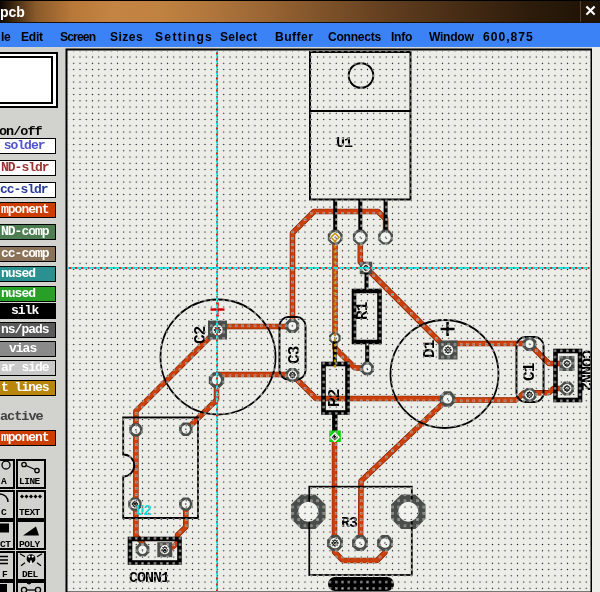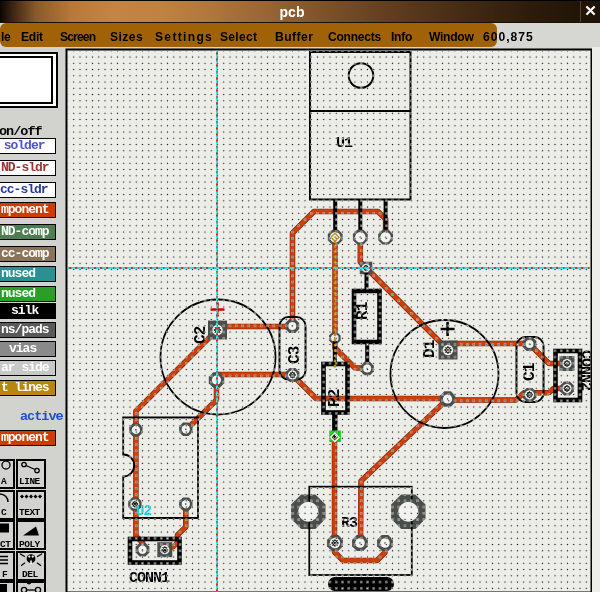--- a/index.html
+++ b/index.html
@@ -1,35 +1,35 @@
 <!DOCTYPE html>
 <html><head><meta charset="utf-8"><style>
 html,body{margin:0;padding:0;}
 body{width:600px;height:592px;overflow:hidden;position:relative;background:#d6d6d2;
   font-family:"Liberation Sans",sans-serif;}
 #titlebar{position:absolute;left:0;top:0;width:600px;height:23px;
   background:linear-gradient(90deg,#0a0603 0%,#3a2410 2%,#8a5a2a 6%,#b87838 12%,#c48444 19%,#c08240 27%,#b0763c 35%,#9a6634 44%,#7e5229 54%,#5e3c1e 66%,#432a13 78%,#2e1c0b 88%,#221507 96%,#1e1306 100%);
   border-top:1px solid #000;box-sizing:border-box;border-bottom:1px solid #1a1008;}
-#titletxt{position:absolute;left:0;top:4px;width:584px;text-align:center;color:#fff;
+#titletxt{position:absolute;left:0;top:4px;width:584px;color:#fff;
   font-size:14px;font-weight:bold;font-family:"Liberation Sans",sans-serif;}
 #xbtn{position:absolute;right:0;top:1px;width:19px;height:21px;border-left:1px solid #59402a;
   color:#fff;font-size:15px;font-weight:bold;text-align:center;line-height:20px;}
-#menubar{position:absolute;left:0;top:23px;width:497px;height:24px;background:#a16207;border-radius:6px;}
+#menubar{position:absolute;left:0;top:23px;width:600px;height:24px;background:#3b82f6;}
 .m{position:absolute;top:5.5px;font-size:13px;font-weight:bold;color:#000;
   font-family:"Liberation Sans",sans-serif;letter-spacing:-0.3px;transform:scaleX(0.93);transform-origin:0 0;}
 #panel{position:absolute;left:0;top:47px;width:78px;height:545px;background:#d2d2ce;}
 #pv1{position:absolute;left:-8px;top:4.8px;width:61.5px;height:52.5px;background:#fff;border:2px solid #000;}
 #pv2{position:absolute;left:-8px;top:9px;width:57px;height:43.8px;background:#fff;border:2px solid #000;}
 #onoff{position:absolute;left:-1px;top:77px;font-family:"Liberation Mono",monospace;
   font-weight:bold;font-size:13.5px;letter-spacing:-1px;color:#000;}
 .lb{position:absolute;left:-10px;width:64px;height:13.5px;border:1px solid #000;
   font-family:"Liberation Mono",monospace;font-weight:bold;font-size:13px;letter-spacing:-1px;
   line-height:13.5px;text-align:left;box-sizing:content-box;overflow:hidden;white-space:pre;}
 #active{position:absolute;left:0px;top:362px;font-family:"Liberation Mono",monospace;
-  font-weight:bold;font-size:13.5px;letter-spacing:-1px;color:#1d4ed8;padding-left:20px;}
+  font-weight:bold;font-size:13.5px;letter-spacing:-1px;color:#404040;}
 .tb{position:absolute;width:26px;height:26px;border:2px solid #000;background:#d2d2ce;}
 #gridov{position:absolute;left:67.5px;top:50.5px;width:523px;height:541.5px;
   background-image:radial-gradient(circle, #ffffff 0px, #ffffff 0.78px, rgba(255,255,255,0) 0.92px);
   background-size:6.25px 6.25px;background-position:2.625px 2.925px;
   mix-blend-mode:difference;pointer-events:none;}
 #gridhalo{position:absolute;left:67.5px;top:50.5px;width:523px;height:541.5px;
   background-image:radial-gradient(circle, rgba(255,255,255,0) 0px, rgba(255,255,255,0) 0.62px, rgba(255,255,255,0.42) 0.78px, rgba(255,255,255,0.42) 1.35px, rgba(255,255,255,0) 1.55px);
   background-size:6.25px 6.25px;background-position:2.625px 2.925px;pointer-events:none;}
 </style></head>
 <body>

